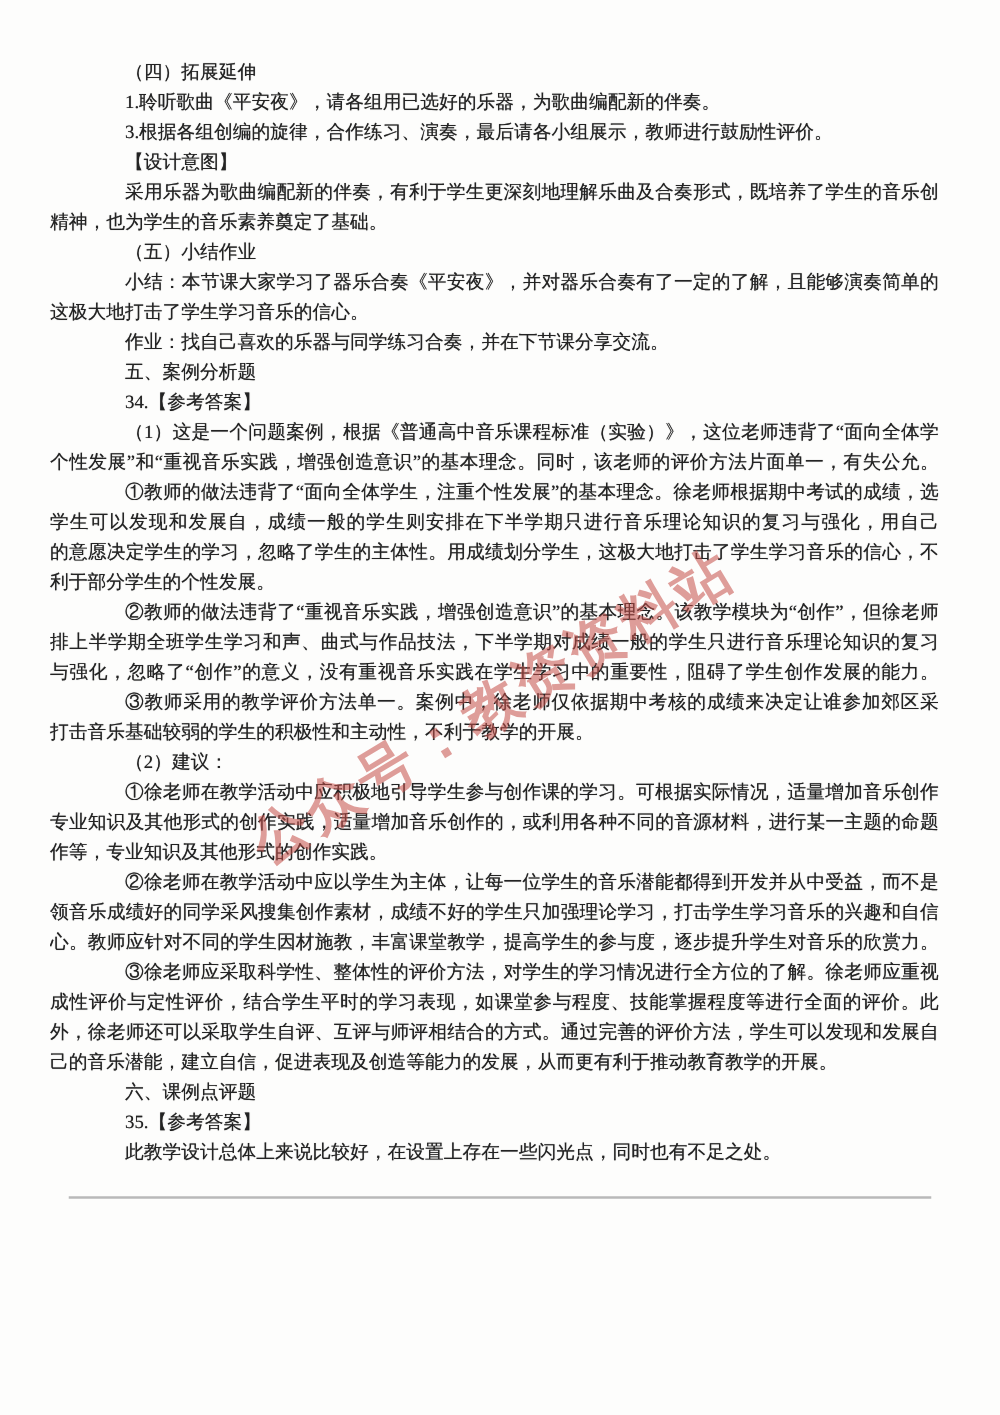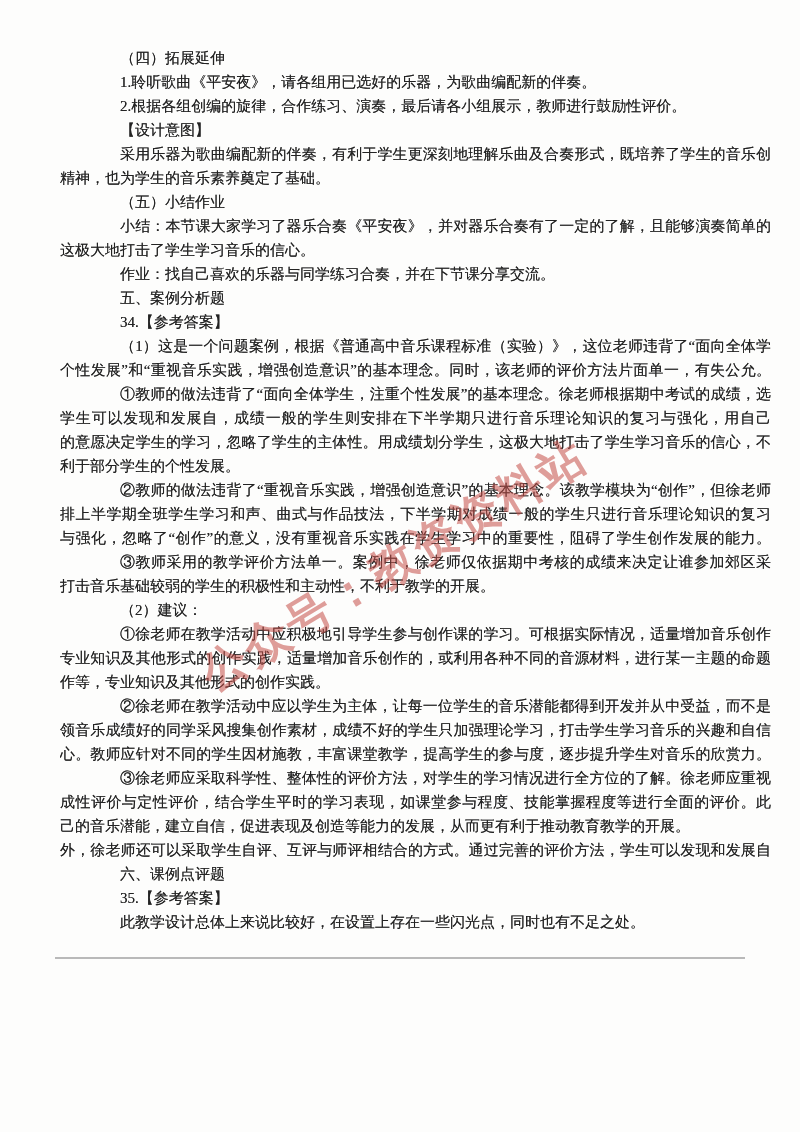--- a/index.html
+++ b/index.html
@@ -10,21 +10,21 @@
     position: relative;
     overflow: hidden;
   }
   .page {
     position: absolute; inset: 0;
     background: #fdfdfc;
     overflow: hidden;
   }
   .content {
     position: absolute;
-    left: 60px; top: 46px;
+    left: 40px; top: 46px;
     width: 711px;
   }
   .line {
     height: 24px;
     line-height: 24px;
     font-size: 15px;
     color: #232323;
     white-space: nowrap;
     text-shadow: 0 0 0.6px rgba(45,45,45,0.75);
   }
@@ -56,21 +56,21 @@
     background: #b9b9b9;
   }
 </style>
 </head>
 <body>
 
 <div class="page">
   <div class="content">
       <div class="line indent">（四）拓展延伸</div>
       <div class="line indent">1.聆听歌曲《平安夜》，请各组用已选好的乐器，为歌曲编配新的伴奏。</div>
-      <div class="line indent">2.根据各组创编的旋律，合作练习、演奏，最后请各小组展示，教师进行鼓励性评价。</div>
+      <div class="line indent">3.根据各组创编的旋律，合作练习、演奏，最后请各小组展示，教师进行鼓励性评价。</div>
       <div class="line indent">【设计意图】</div>
       <div class="line indent fill">采用乐器为歌曲编配新的伴奏，有利于学生更深刻地理解乐曲及合奏形式，既培养了学生的音乐创造</div>
       <div class="line">精神，也为学生的音乐素养奠定了基础。</div>
       <div class="line indent">（五）小结作业</div>
       <div class="line indent fill">小结：本节课大家学习了器乐合奏《平安夜》，并对器乐合奏有了一定的了解，且能够演奏简单的旋律。</div>
       <div class="line">这极大地打击了学生学习音乐的信心。</div>
       <div class="line indent">作业：找自己喜欢的乐器与同学练习合奏，并在下节课分享交流。</div>
       <div class="line indent bold">五、案例分析题</div>
       <div class="line indent bold">34.【参考答案】</div>
       <div class="line indent fill">（1）这是一个问题案例，根据《普通高中音乐课程标准（实验）》，这位老师违背了“面向全体学生，注重</div>
@@ -86,21 +86,21 @@
       <div class="line">打击音乐基础较弱的学生的积极性和主动性，不利于教学的开展。</div>
       <div class="line indent">（2）建议：</div>
       <div class="line indent fill">①徐老师在教学活动中应积极地引导学生参与创作课的学习。可根据实际情况，适量增加音乐创作的</div>
       <div class="line fill">专业知识及其他形式的创作实践，适量增加音乐创作的，或利用各种不同的音源材料，进行某一主题的命题创</div>
       <div class="line">作等，专业知识及其他形式的创作实践。</div>
       <div class="line indent fill">②徐老师在教学活动中应以学生为主体，让每一位学生的音乐潜能都得到开发并从中受益，而不是只带</div>
       <div class="line fill">领音乐成绩好的同学采风搜集创作素材，成绩不好的学生只加强理论学习，打击学生学习音乐的兴趣和自信</div>
       <div class="line fill">心。教师应针对不同的学生因材施教，丰富课堂教学，提高学生的参与度，逐步提升学生对音乐的欣赏力。</div>
       <div class="line indent fill">③徐老师应采取科学性、整体性的评价方法，对学生的学习情况进行全方位的了解。徐老师应重视形</div>
       <div class="line fill">成性评价与定性评价，结合学生平时的学习表现，如课堂参与程度、技能掌握程度等进行全面的评价。此</div>
+      <div class="line fill">外，徐老师还可以采取学生自评、互评与师评相结合的方式。通过完善的评价方法，学生可以发现和发展自</div>
       <div class="line">己的音乐潜能，建立自信，促进表现及创造等能力的发展，从而更有利于推动教育教学的开展。</div>
-      <div class="line fill">外，徐老师还可以采取学生自评、互评与师评相结合的方式。通过完善的评价方法，学生可以发现和发展自</div>
       <div class="line indent bold">六、课例点评题</div>
       <div class="line indent bold">35.【参考答案】</div>
       <div class="line indent">此教学设计总体上来说比较好，在设置上存在一些闪光点，同时也有不足之处。</div>
     </div>
   <div class="watermark" style="color: rgb(198, 80, 74);">公众号：教资资料站</div>
   <div class="divider"></div>
 </div>
 
 </body></html>

